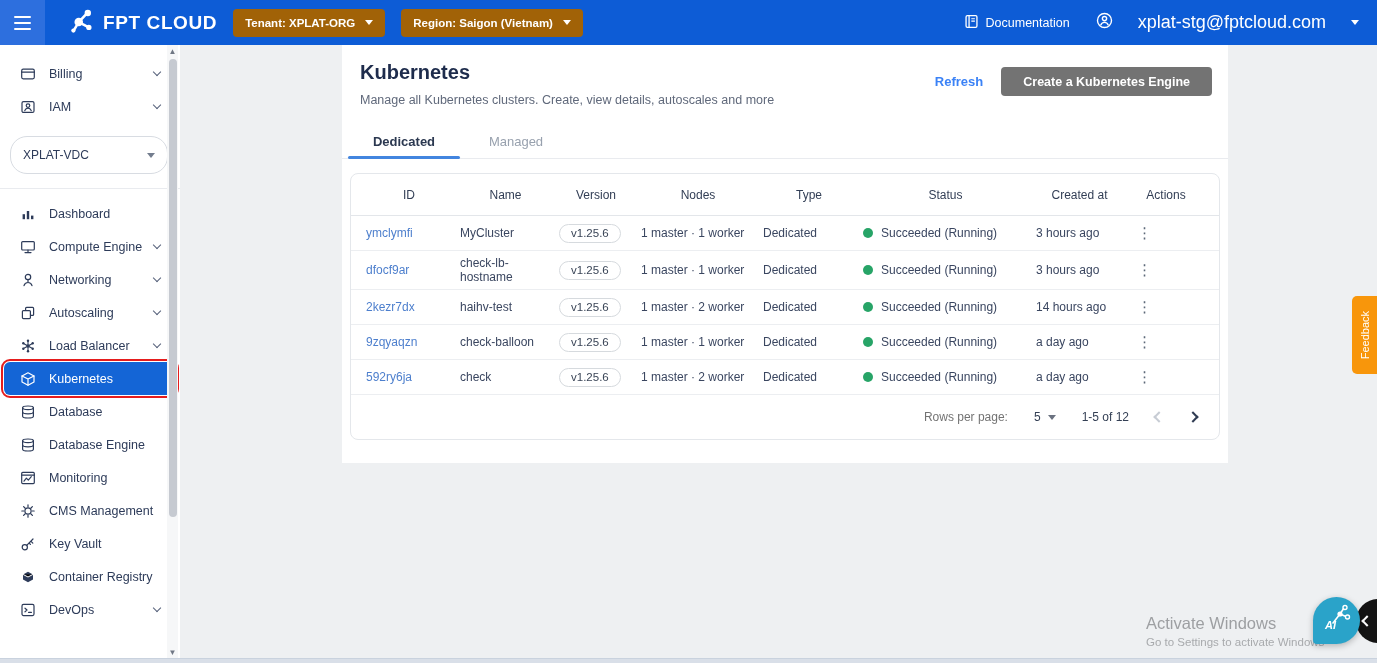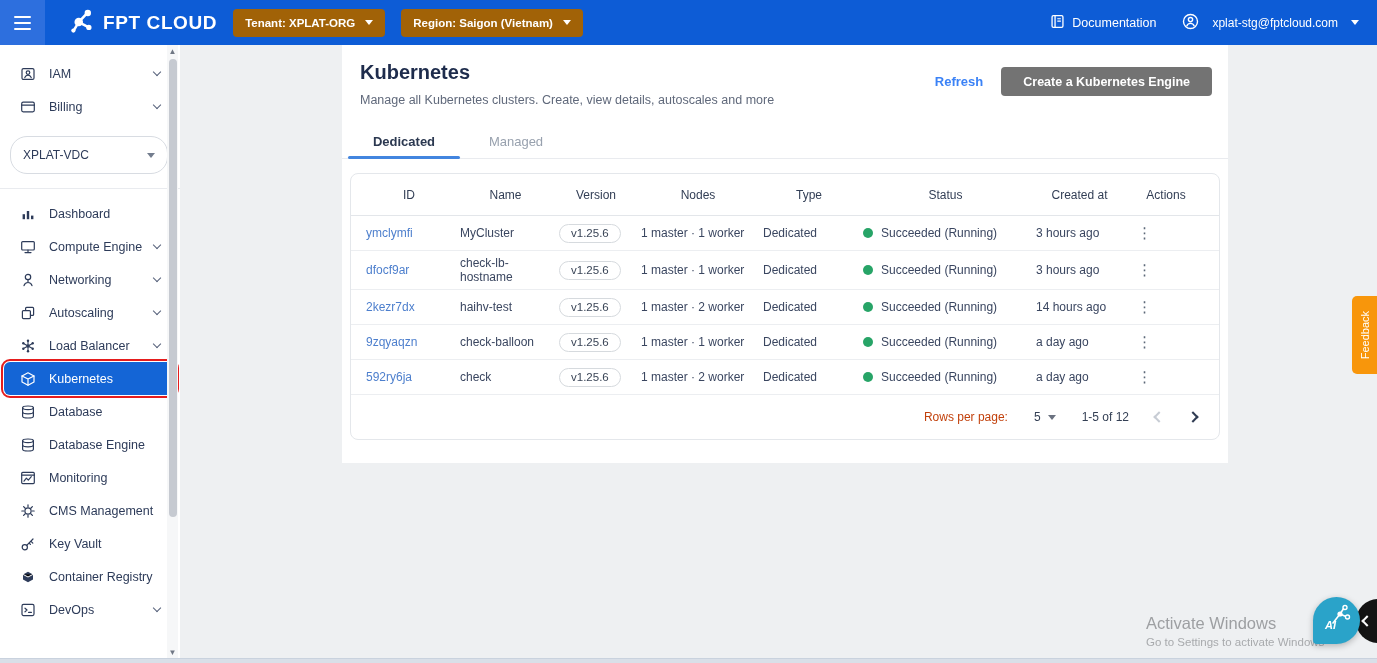--- a/index.html
+++ b/index.html
@@ -14,21 +14,21 @@
   .topbar{position:absolute;left:0;top:0;width:1377px;height:45px;background:#0d5cd6;display:flex;align-items:center;z-index:30;}
   .hamburger{width:45px;height:45px;background:#2d6fde;display:flex;align-items:center;justify-content:center;cursor:pointer;}
   .hamburger .bars{display:flex;flex-direction:column;gap:4px;}
   .hamburger .bars i{display:block;width:17px;height:2px;background:#fff;border-radius:1px;}
   .brand{display:flex;align-items:center;margin-left:22px;gap:4px;}
   .brand-text{color:#fff;font-size:19px;font-weight:800;letter-spacing:.6px;white-space:nowrap;}
   .tb-pill{margin-left:16px;height:28px;background:#a16207;border-radius:4px;display:flex;align-items:center;gap:10px;padding:0 12px;color:#fff;font-size:11.5px;font-weight:700;cursor:pointer;white-space:nowrap;}
   .caret-down{width:0;height:0;border-left:4px solid transparent;border-right:4px solid transparent;border-top:5px solid #fff;display:inline-block;}
   .tb-right{margin-left:auto;display:flex;align-items:center;gap:26px;padding-right:18px;color:#fff;}
   .tb-link{display:flex;align-items:center;gap:7px;font-size:12.5px;cursor:pointer;}
-  .tb-account{display:flex;align-items:center;gap:13px;font-size:12px;cursor:pointer;}
+  .tb-account{display:flex;align-items:center;gap:25px;font-size:18px;cursor:pointer;}
   
   .sidebar{position:absolute;left:0;top:45px;width:180px;height:613px;background:#fff;z-index:20;}
   .side-scroll{position:absolute;right:2px;top:0;width:11px;height:613px;background:#f6f7f8;}
   .side-scroll .arrow{position:absolute;left:0;width:11px;height:12px;display:flex;align-items:center;justify-content:center;color:#707784;font-size:8px;}
   .side-scroll .thumb{position:absolute;left:1.5px;top:14px;width:8px;height:458px;background:#c6cad1;border-radius:4px;}
   .side-inner{padding-top:12px;}
   .side-item{height:33px;display:flex;align-items:center;padding:0 16px;margin:0 4px;font-size:12.5px;color:#2d3b59;cursor:pointer;border-radius:6px;}
   .side-item .sicon{width:16px;height:16px;margin-right:13px;display:flex;align-items:center;justify-content:center;color:#2d3b59;flex:0 0 16px;}
   .side-item .slabel{white-space:nowrap;}
   .side-item .chev{margin-left:auto;width:6px;height:6px;border-right:1.6px solid #55607a;border-bottom:1.6px solid #55607a;transform:rotate(45deg);margin-top:-3px;}
@@ -55,21 +55,21 @@
   .thead{height:42px;border-bottom:1px solid #e3e6ea;}
   .thead .cell{font-size:12px;font-weight:400;color:#323e55;text-align:center;}
   .tbody-row{min-height:35px;border-bottom:1px solid #eceef1;padding-top:5px;padding-bottom:5px;}
   .cell{font-size:12px;color:#3a4660;padding-right:8px;}
   .id-link{color:#4d7fcd;text-decoration:none;cursor:pointer;}
   .chip{display:inline-block;border:1px solid #d6dade;border-radius:11px;padding:2.5px 11px;font-size:11.5px;color:#3a4557;background:#fff;}
   .status-cell{display:flex;align-items:center;gap:8px;}
   .dot{width:10px;height:10px;border-radius:50%;background:#27a467;flex:0 0 10px;}
   .kebab{font-size:15px;color:#5c6878;cursor:pointer;padding:0 6px;line-height:1;}
   .tfoot{height:44px;display:flex;align-items:center;justify-content:flex-end;gap:26px;padding-right:22px;font-size:12px;color:#333f54;}
-  .rpp-label{color:#c2410c;}
+  .rpp-label{color:#737373;}
   .rpp-select{display:flex;align-items:center;gap:7px;cursor:pointer;}
   .rpp-caret{width:0;height:0;border-left:4px solid transparent;border-right:4px solid transparent;border-top:5px solid #6b7280;}
   .pg-chev{width:8px;height:8px;display:inline-block;cursor:pointer;}
   .pg-prev{border-left:2px solid #c7ccd4;border-bottom:2px solid #c7ccd4;transform:rotate(45deg);}
   .pg-next{border-right:2px solid #2f3b52;border-bottom:2px solid #2f3b52;transform:rotate(-45deg);}
   
   .feedback-tab{position:absolute;right:0;top:296px;width:25px;height:78px;background:#f8960b;border-radius:5px 0 0 5px;display:flex;align-items:center;justify-content:center;cursor:pointer;z-index:25;}
   .feedback-tab span{writing-mode:vertical-rl;transform:rotate(180deg);color:#fff;font-size:11px;}
   .watermark{position:absolute;left:1146px;top:614px;color:#9d9fa2;z-index:5;}
   .wm1{font-size:16.5px;}
@@ -138,36 +138,36 @@
     </div>
   </div>
 </div>
 
 <div class="sidebar">
   <div class="side-inner">
     <div id="side-top">
         <div class="side-item">
           <span class="sicon">
             <svg viewBox="0 0 16 16" width="16" height="16" fill="none" stroke="currentColor" stroke-width="1.2" stroke-linecap="round" stroke-linejoin="round">
+              <rect x="1.7" y="3.2" width="12.6" height="9.6" rx="1.5"></rect>
+              <path d="M1.7 6.2h12.6"></path>
+            </svg>
+          </span>
+          <span class="slabel">Billing</span>
+          <span class="chev"></span>
+        </div>
+        <div class="side-item">
+          <span class="sicon">
+            <svg viewBox="0 0 16 16" width="16" height="16" fill="none" stroke="currentColor" stroke-width="1.2" stroke-linecap="round" stroke-linejoin="round">
               <rect x="2" y="2.6" width="12" height="10.8" rx="1.5"></rect>
               <circle cx="8" cy="6.6" r="1.8"></circle>
               <path d="M4.8 11.6c.7-1.7 1.9-2.4 3.2-2.4s2.5.7 3.2 2.4"></path>
             </svg>
           </span>
           <span class="slabel">IAM</span>
-          <span class="chev"></span>
-        </div>
-        <div class="side-item">
-          <span class="sicon">
-            <svg viewBox="0 0 16 16" width="16" height="16" fill="none" stroke="currentColor" stroke-width="1.2" stroke-linecap="round" stroke-linejoin="round">
-              <rect x="1.7" y="3.2" width="12.6" height="9.6" rx="1.5"></rect>
-              <path d="M1.7 6.2h12.6"></path>
-            </svg>
-          </span>
-          <span class="slabel">Billing</span>
           <span class="chev"></span>
         </div>
       </div>
     <div class="vdc-select">
       <span>XPLAT-VDC</span>
       <span class="sel-caret"></span>
     </div>
     <div class="side-divider"></div>
     <div id="side-main">
         <div class="side-item">

